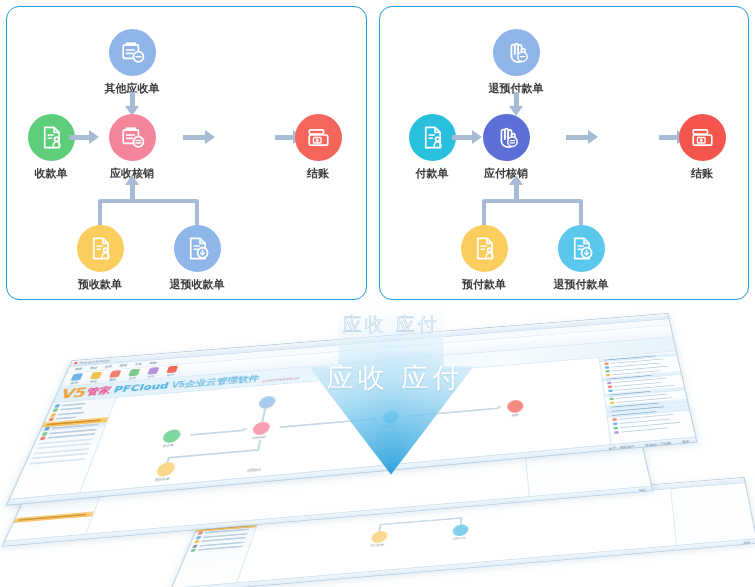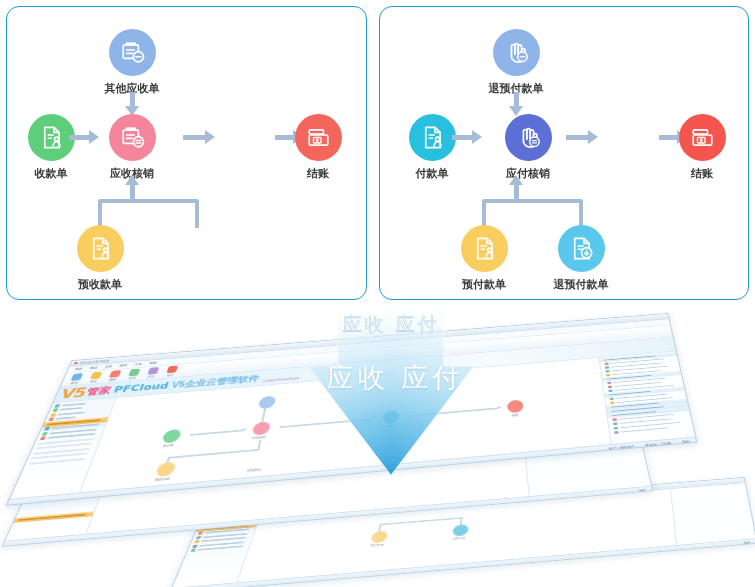--- a/index.html
+++ b/index.html
@@ -345,20 +345,32 @@
           <path d="M8 4h11l6 6v18H8z" stroke="#fff" stroke-width="2" stroke-linejoin="round"></path>
           <path d="M19 4v6h6" stroke="#fff" stroke-width="2" stroke-linejoin="round"></path>
           <path d="M12 13h6M12 17h4" stroke="#fff" stroke-width="1.8" stroke-linecap="round"></path>
           <path d="M18 26c0-3 2-5 4-5s4 2 4 5" stroke="#fff" stroke-width="2" stroke-linecap="round"></path>
           <circle cx="22" cy="18" r="2.4" stroke="#fff" stroke-width="2"></circle>
         </svg>
       </div>
       <div class="label">预收款单</div>
     </div>
 
+    <div class="node" style="left:142px; top:218px;">
+      <div class="circle" style="background:#8EB6E8;">
+        <svg width="27" height="27" viewBox="0 0 32 32" fill="none">
+          <path d="M8 4h11l6 6v18H8z" stroke="#fff" stroke-width="2" stroke-linejoin="round"></path>
+          <path d="M19 4v6h6" stroke="#fff" stroke-width="2" stroke-linejoin="round"></path>
+          <path d="M12 13h6M12 17h4" stroke="#fff" stroke-width="1.8" stroke-linecap="round"></path>
+          <circle cx="22" cy="21" r="6" fill="#8EB6E8" stroke="#fff" stroke-width="2"></circle>
+          <path d="M22 18v5.4M19.8 21.4L22 23.6l2.2-2.2" stroke="#fff" stroke-width="1.7" stroke-linecap="round" stroke-linejoin="round"></path>
+        </svg>
+      </div>
+      <div class="label">退预收款单</div>
+    </div>
   </div>
 
   <div class="flow-panel" id="panel-ap">
 
     <div class="node" style="left:88px; top:22px;">
       <div class="circle" style="background:#8FB4E8;">
         <svg width="27" height="27" viewBox="0 0 32 32" fill="none">
           <path d="M10 20V8.5a2 2 0 014 0V18" stroke="#fff" stroke-width="2" stroke-linecap="round"></path>
           <path d="M14 17V7.5a2 2 0 014 0V17" stroke="#fff" stroke-width="2" stroke-linecap="round"></path>
           <path d="M18 17V9a2 2 0 014 0v8" stroke="#fff" stroke-width="2" stroke-linecap="round"></path>
@@ -386,21 +398,21 @@
         </svg>
       </div>
       <div class="label">付款单</div>
     </div>
 
     <div class="conn h-arrow" style="left:72px; top:124px; width:30px;">
       <div class="shaft"></div>
         <div class="head"></div>
     </div>
 
-    <div class="node" style="left:100px; top:107px;">
+    <div class="node" style="left:78px; top:107px;">
       <div class="circle" style="background:#5B6FD6;">
         <svg width="27" height="27" viewBox="0 0 32 32" fill="none">
           <path d="M10 20V8.5a2 2 0 014 0V18" stroke="#fff" stroke-width="2" stroke-linecap="round"></path>
           <path d="M14 17V7.5a2 2 0 014 0V17" stroke="#fff" stroke-width="2" stroke-linecap="round"></path>
           <path d="M18 17V9a2 2 0 014 0v8" stroke="#fff" stroke-width="2" stroke-linecap="round"></path>
           <path d="M22 13.5a2 2 0 014 0V21c0 4-3 6.5-7 6.5S10 25 10 21v-1" stroke="#fff" stroke-width="2" stroke-linecap="round"></path>
           <circle cx="23" cy="21" r="5.6" fill="#5B6FD6" stroke="#fff" stroke-width="1.8"></circle>
           <path d="M20.4 19.6h5.2M20.4 22.3h5.2" stroke="#fff" stroke-width="1.4" stroke-linecap="round"></path>
         </svg>
       </div>

